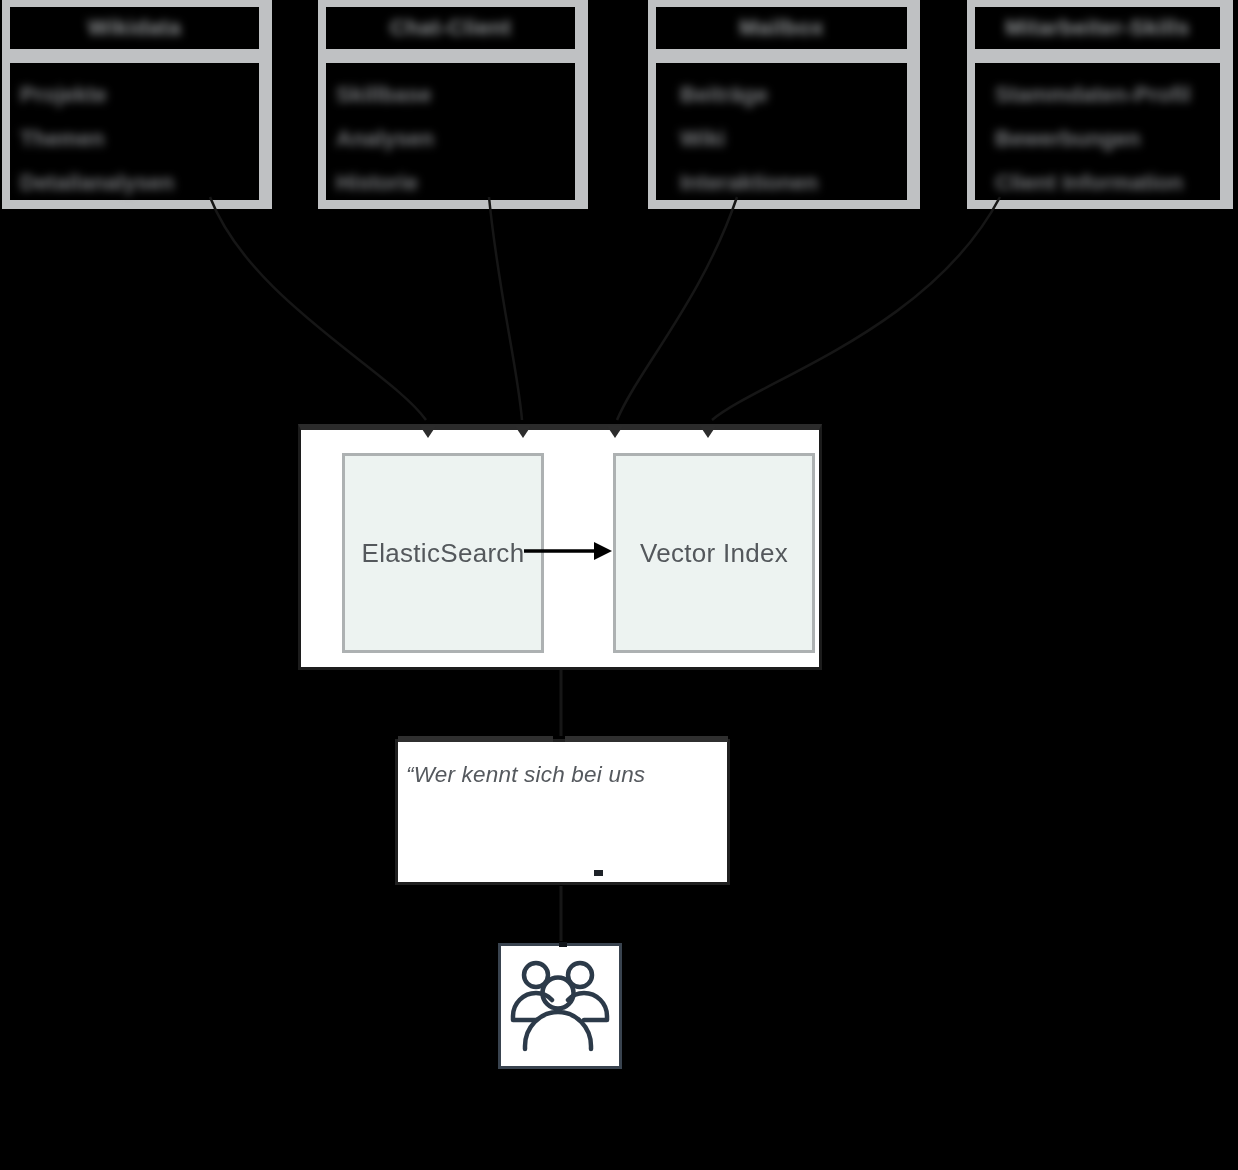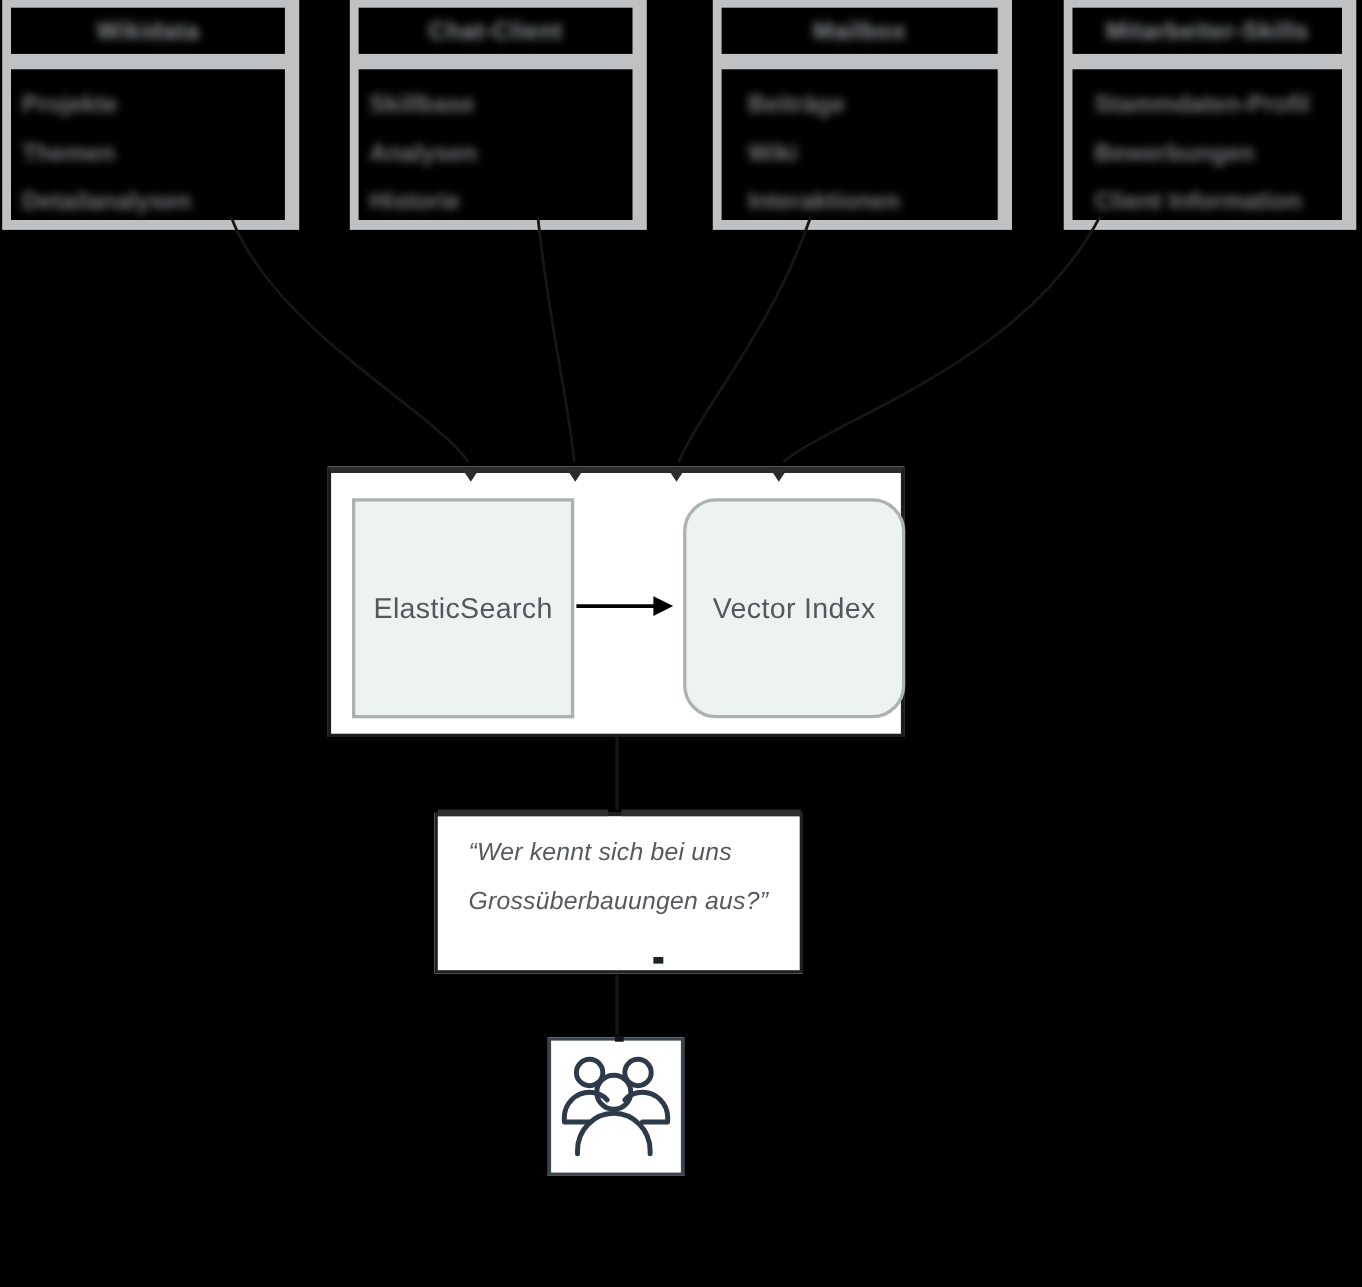--- a/index.html
+++ b/index.html
@@ -26,28 +26,28 @@
     filter:blur(4px);white-space:nowrap;
   }
   
   .panel{
     position:absolute;left:298px;top:424px;width:524px;height:246px;background:#fff;
     border:3px solid #1c1c1c;border-top:6px solid #2b2b2b;box-sizing:border-box;
   }
   .node{
     position:absolute;width:202px;height:200px;background:#edf3f1;
     border:3px solid #adb1b2;box-sizing:border-box;
-    display:flex;align-items:center;justify-content:center;
+    display:flex;align-items:center;justify-content:center;margin-left:22px;
   }
   .node span{color:#54585c;font-size:26px;letter-spacing:.3px;}
   
   .quote{
     position:absolute;left:395px;top:739px;width:335px;height:146px;background:#fff;
     border:3px solid #202020;box-sizing:border-box;
-    padding:11px 0 0 28px;
+    padding:11px 0 0 8px;
   }
   .quote-line{
     font-style:italic;color:#55595e;font-size:22.5px;line-height:44px;
     letter-spacing:.2px;white-space:nowrap;
   }
   .quote-topband{position:absolute;top:-6px;height:6px;background:#2f2f2f;}
   .quote-topband.left{left:0px;width:155px;}
   .quote-topband.right{left:167px;right:-1px;}
   
   .icon-box{
@@ -104,30 +104,29 @@
       <div class="src-item">Stammdaten-Profil</div>
       <div class="src-item">Bewerbungen</div>
       <div class="src-item">Client Information</div>
     </div>
   </div>
 
   <div class="panel">
     <div class="node" style="left:19px;top:23px;">
       <span>ElasticSearch</span>
     </div>
-    <div class="node" style="left:320px;top:23px;border-radius:30px;">
+    <div class="node" style="left:290px;top:23px;">
       <span>Vector Index</span>
     </div>
   </div>
 
   <div class="quote">
     <div class="quote-topband left"></div>
     <div class="quote-topband right"></div>
     <div class="quote-line">“Wer kennt sich bei uns</div>
-    <div class="quote-line">Grossüberbauungen aus?”</div>
   </div>
 
   <div class="icon-box">
     <div class="icon-notch"></div>
     <svg width="118" height="120" viewBox="0 0 118 120">
       <g fill="none" stroke="#2c3a49" stroke-width="4.5" stroke-linecap="round" stroke-linejoin="round">
 
         <circle cx="35" cy="29" r="12"></circle>
         <path d="M35 74 H12 v-4 a23 23 0 0 1 23 -23 c6 0 12 2.5 16 7"></path>
 

